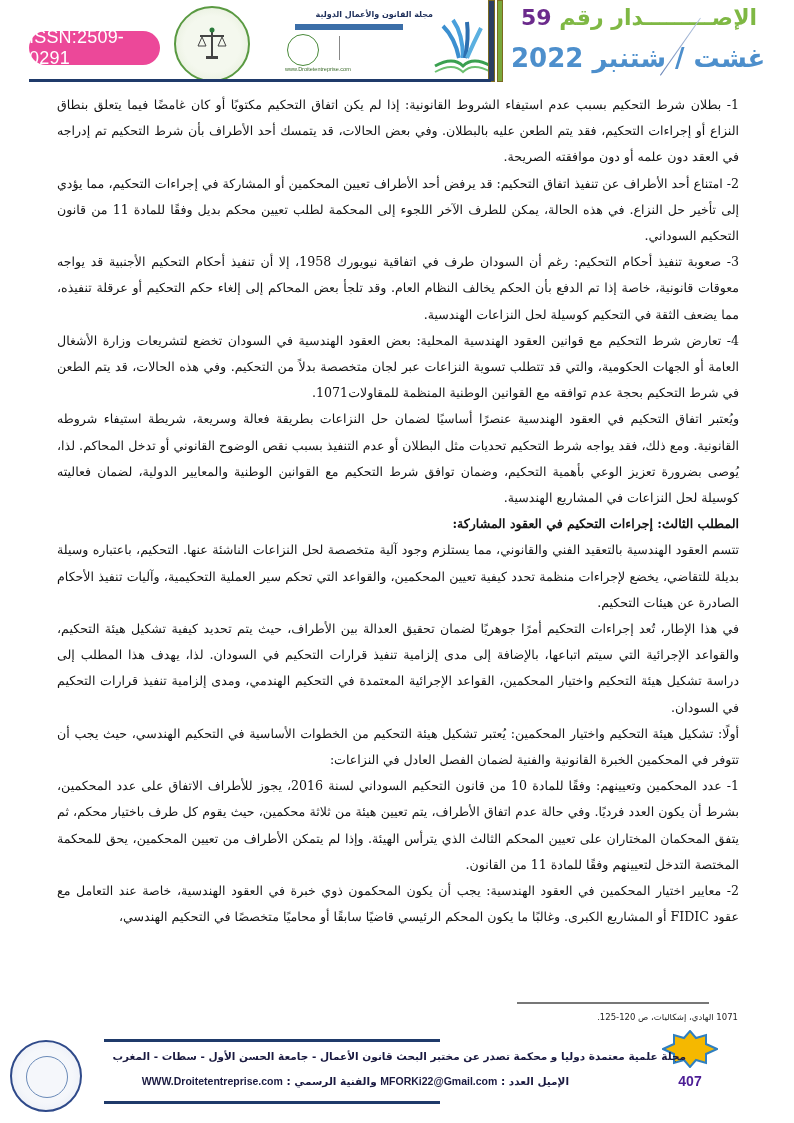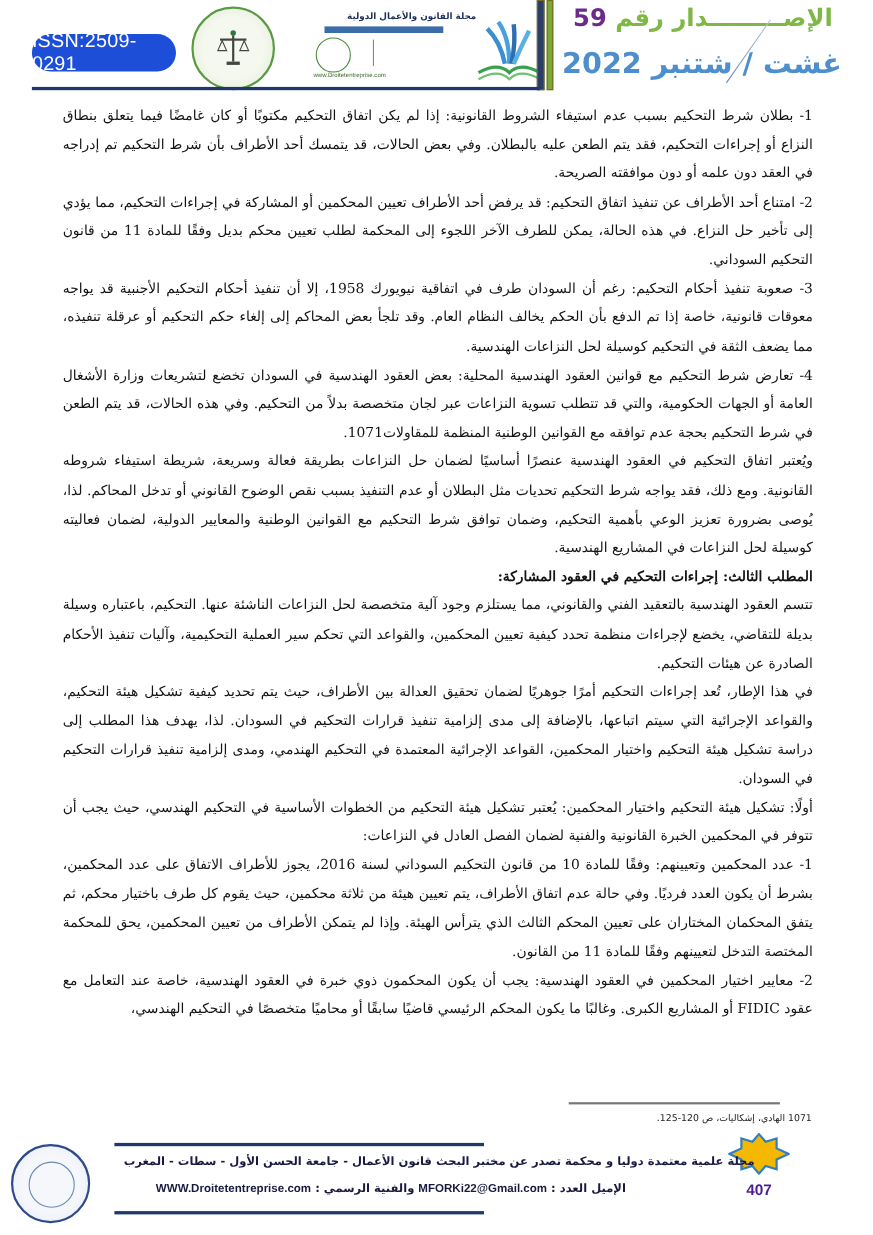--- a/index.html
+++ b/index.html
@@ -1,19 +1,19 @@
 <!DOCTYPE html>
 <html lang="ar"><head>
 <meta charset="utf-8">
 <style>
   html, body { margin:0; padding:0; background:#ffffff; }
   body { width:794px; height:1123px; position:relative; overflow:hidden; font-family:"DejaVu Sans", sans-serif; color:#111; }
 
   
-  .issn { position:absolute; left:29px; top:31px; width:131px; height:34px; background:#1d4ed8; border-radius:17px; color:#fff; font-family:"Liberation Sans", sans-serif; font-size:18px; display:flex; align-items:center; justify-content:center; letter-spacing:0.2px; }
+  .issn { position:absolute; left:29px; top:31px; width:131px; height:34px; background:#ec4899; border-radius:17px; color:#fff; font-family:"Liberation Sans", sans-serif; font-size:18px; display:flex; align-items:center; justify-content:center; letter-spacing:0.2px; }
   .logo-lab { position:absolute; left:174px; top:6px; width:72px; height:72px; border-radius:50%; border:2px solid #5a9a42; background:radial-gradient(circle,#f4f8ee 55%,#dfe9d2 100%); display:flex; align-items:center; justify-content:center; }
   .logo-lab svg { width:40px; height:40px; }
   .logo-journal { position:absolute; left:283px; top:8px; width:210px; height:70px; }
   .lj-title { position:absolute; right:60px; top:2px; font-size:8px; font-weight:bold; color:#1e2f5a; direction:rtl; white-space:nowrap; }
   .lj-band { position:absolute; left:12px; top:16px; width:108px; height:6px; background:#3b6ea8; }
   .lj-mini-seal { position:absolute; left:4px; top:26px; width:30px; height:30px; border-radius:50%; border:1.5px solid #4a8a3a; }
   .lj-uni { position:absolute; left:56px; top:28px; width:56px; height:24px; border-left:1px solid #888; }
   .lj-url { position:absolute; left:2px; top:58px; font-size:5.5px; color:#3a6a2a; font-family:"Liberation Sans", sans-serif; }
   .lj-book { position:absolute; right:0; top:8px; width:60px; height:60px; }
   .vbar1 { position:absolute; left:488px; top:0; width:5px; height:80px; background:#2c3e63; border:1px solid #7a6a20; }

